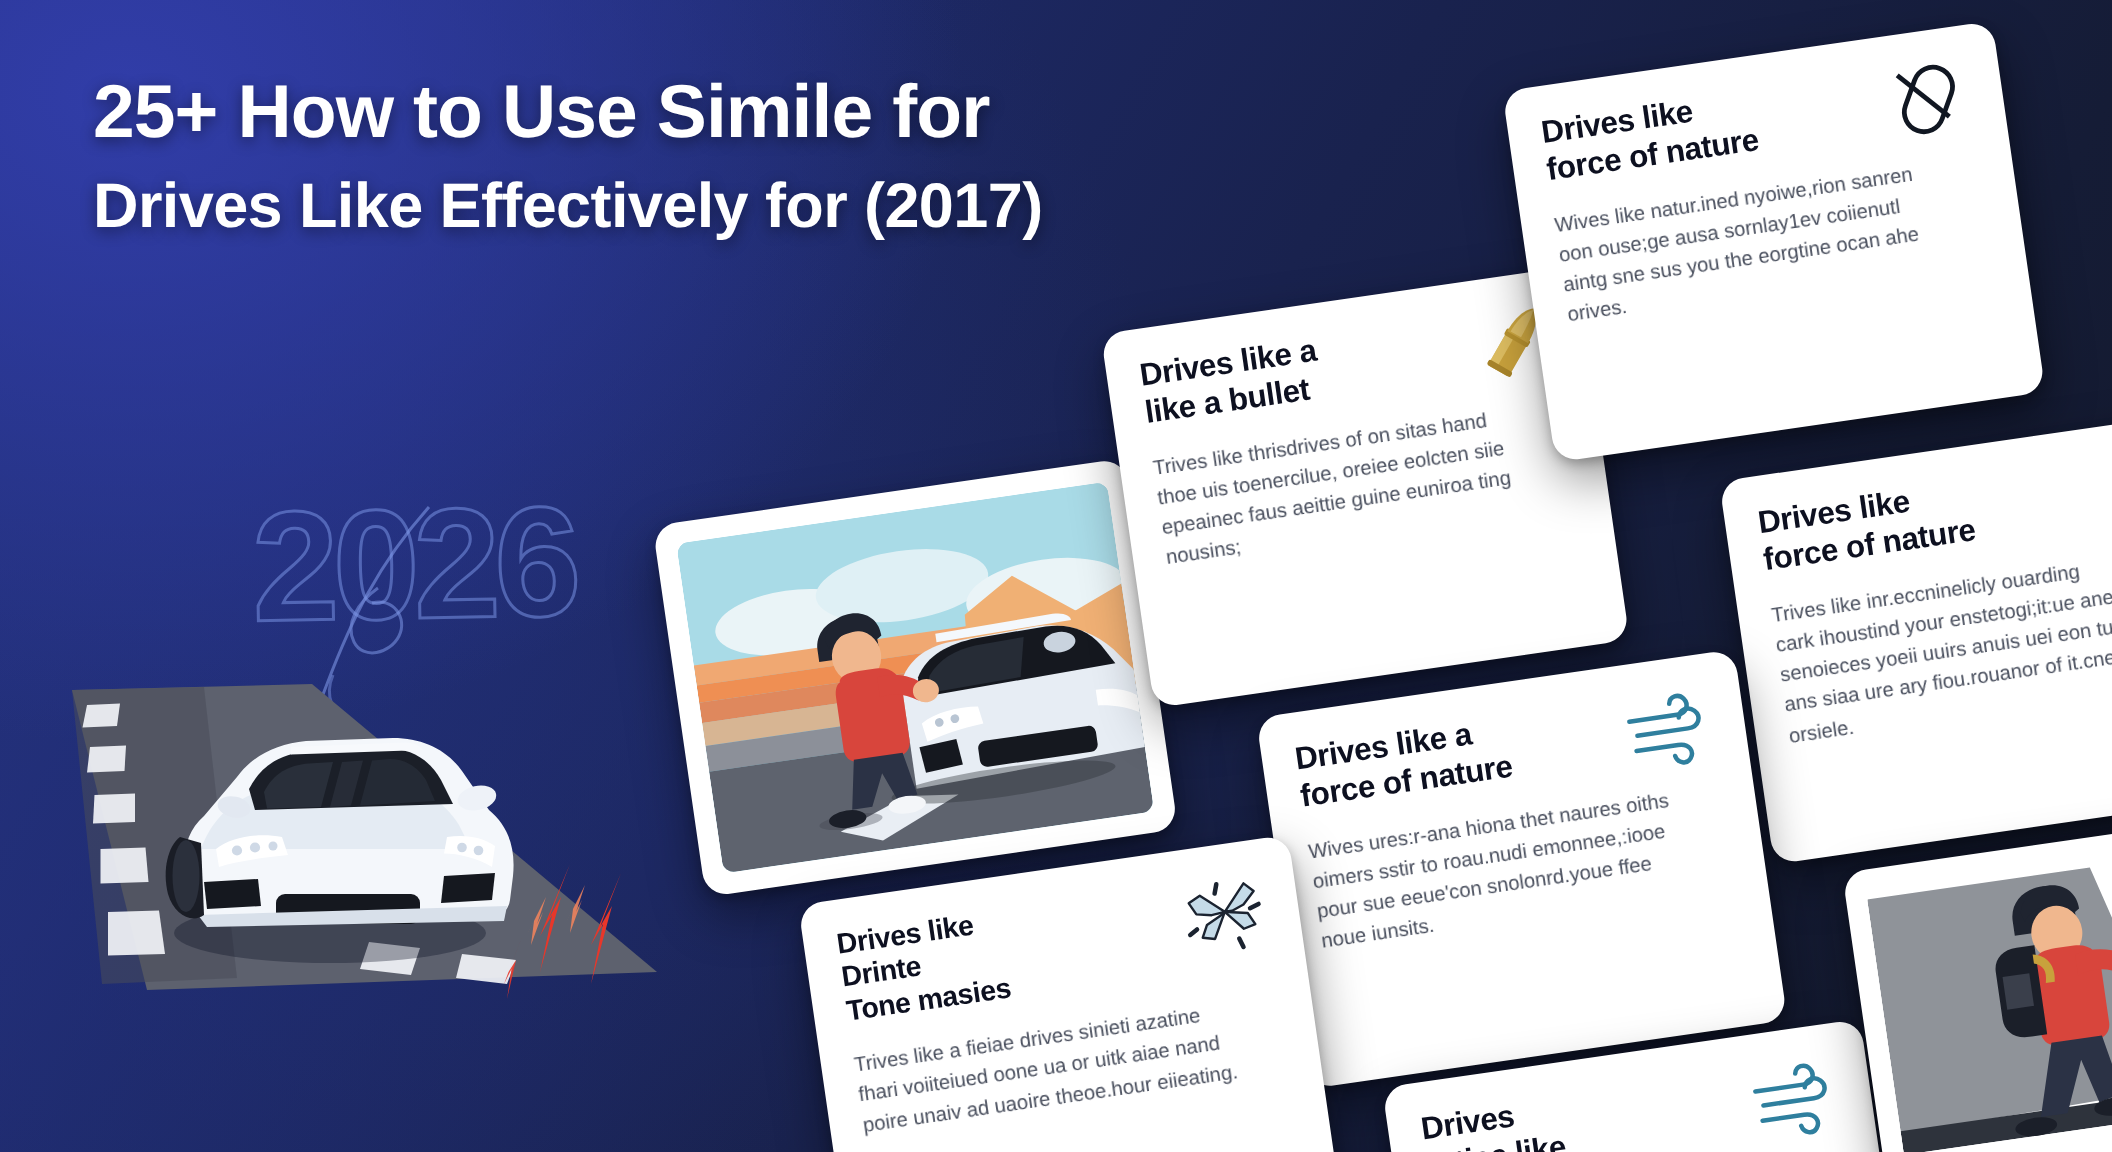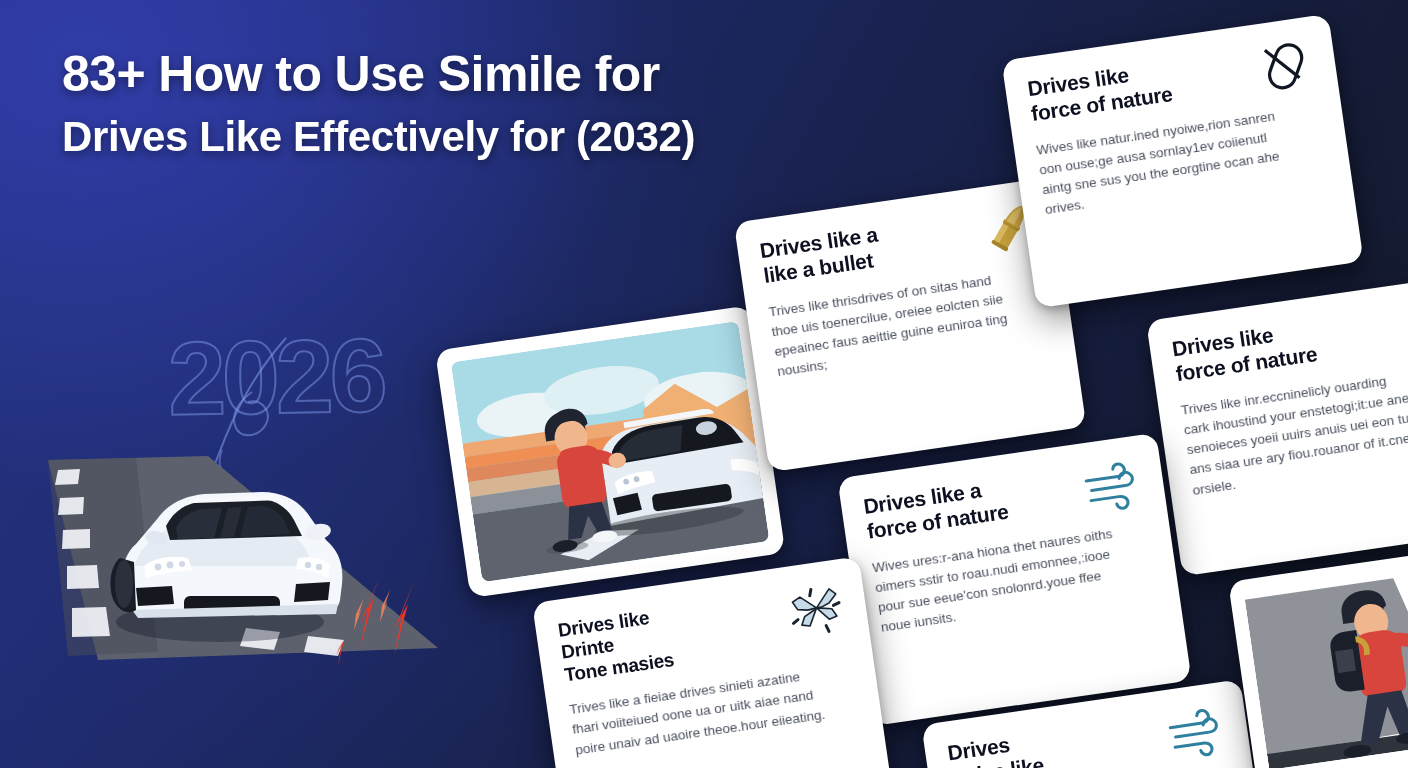--- a/index.html
+++ b/index.html
@@ -132,22 +132,22 @@
   #card-masies    { left: 78px;  top: 500px; width: 330px; height: 248px; }
   #card-partial   { left: 446px; top: 676px; width: 322px; height: 170px; }
   #card-photo-wall{ left: 770px; top: 578px; width: 330px; height: 230px; }
 </style>
 </head>
 <body>
 
 <div id="stage">
 
   <div class="headline-wrap">
-    <div class="headline-line1">83+ How to Use Simile for</div>
-    <div class="headline-line2">Drives Like Effectively for (2032)</div>
+    <div class="headline-line1">25+ How to Use Simile for</div>
+    <div class="headline-line2">Drives Like Effectively for (2017)</div>
   </div>
 
   <div class="watermark">2026</div>
   <svg class="wm-squiggle" viewBox="0 0 150 170">
     <path d="M104 8 C70 46 52 84 36 126 C30 142 24 156 16 168" fill="none" stroke="rgba(130,155,235,.75)" stroke-width="2"></path>
     <path d="M70 62 C56 72 48 86 54 98 C60 110 78 106 84 94 C90 82 80 68 66 72" fill="none" stroke="rgba(130,155,235,.7)" stroke-width="2"></path>
     <path d="M40 120 C34 134 40 148 52 150" fill="none" stroke="rgba(130,155,235,.6)" stroke-width="2"></path>
   </svg>
 
   <svg class="hero-car" viewBox="0 0 440 300">

